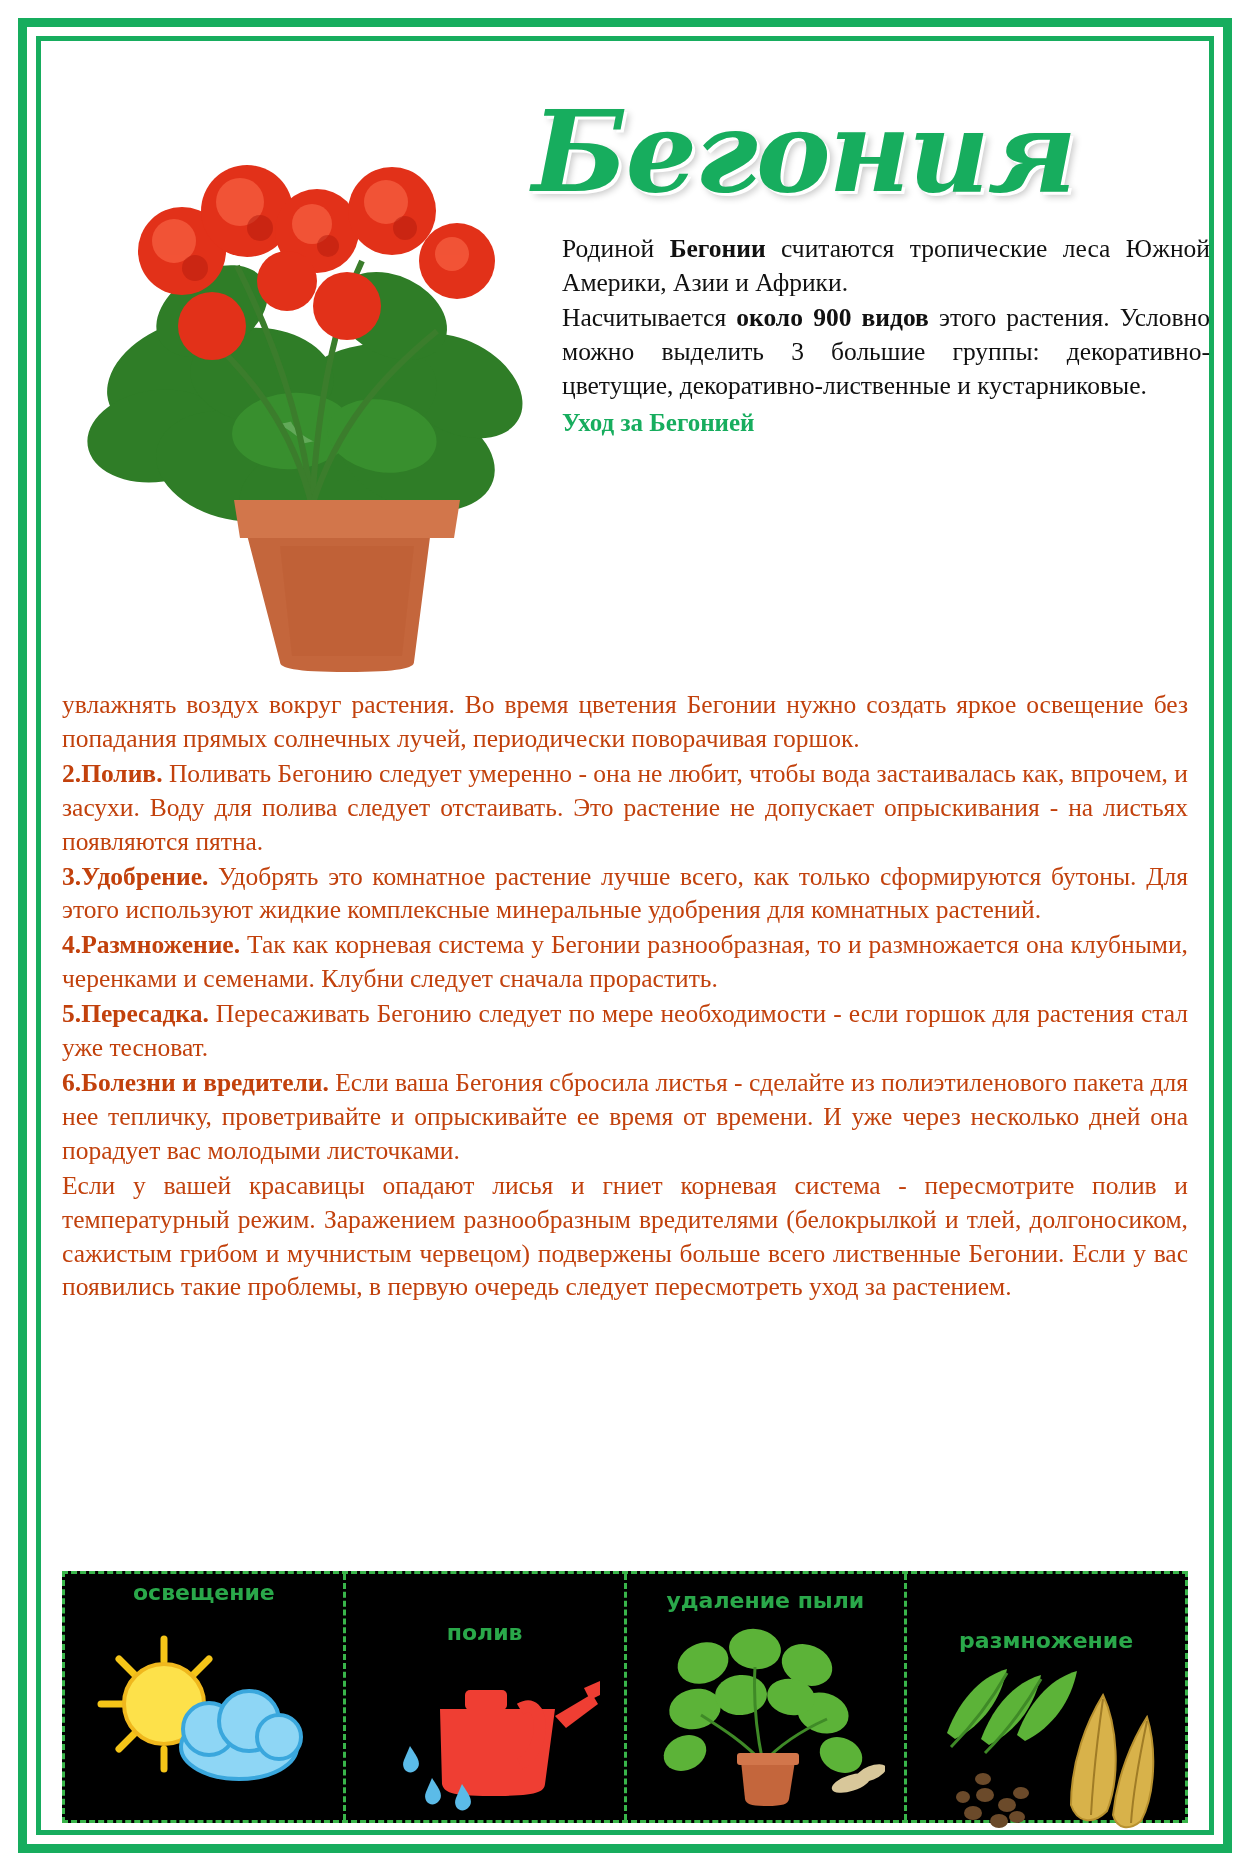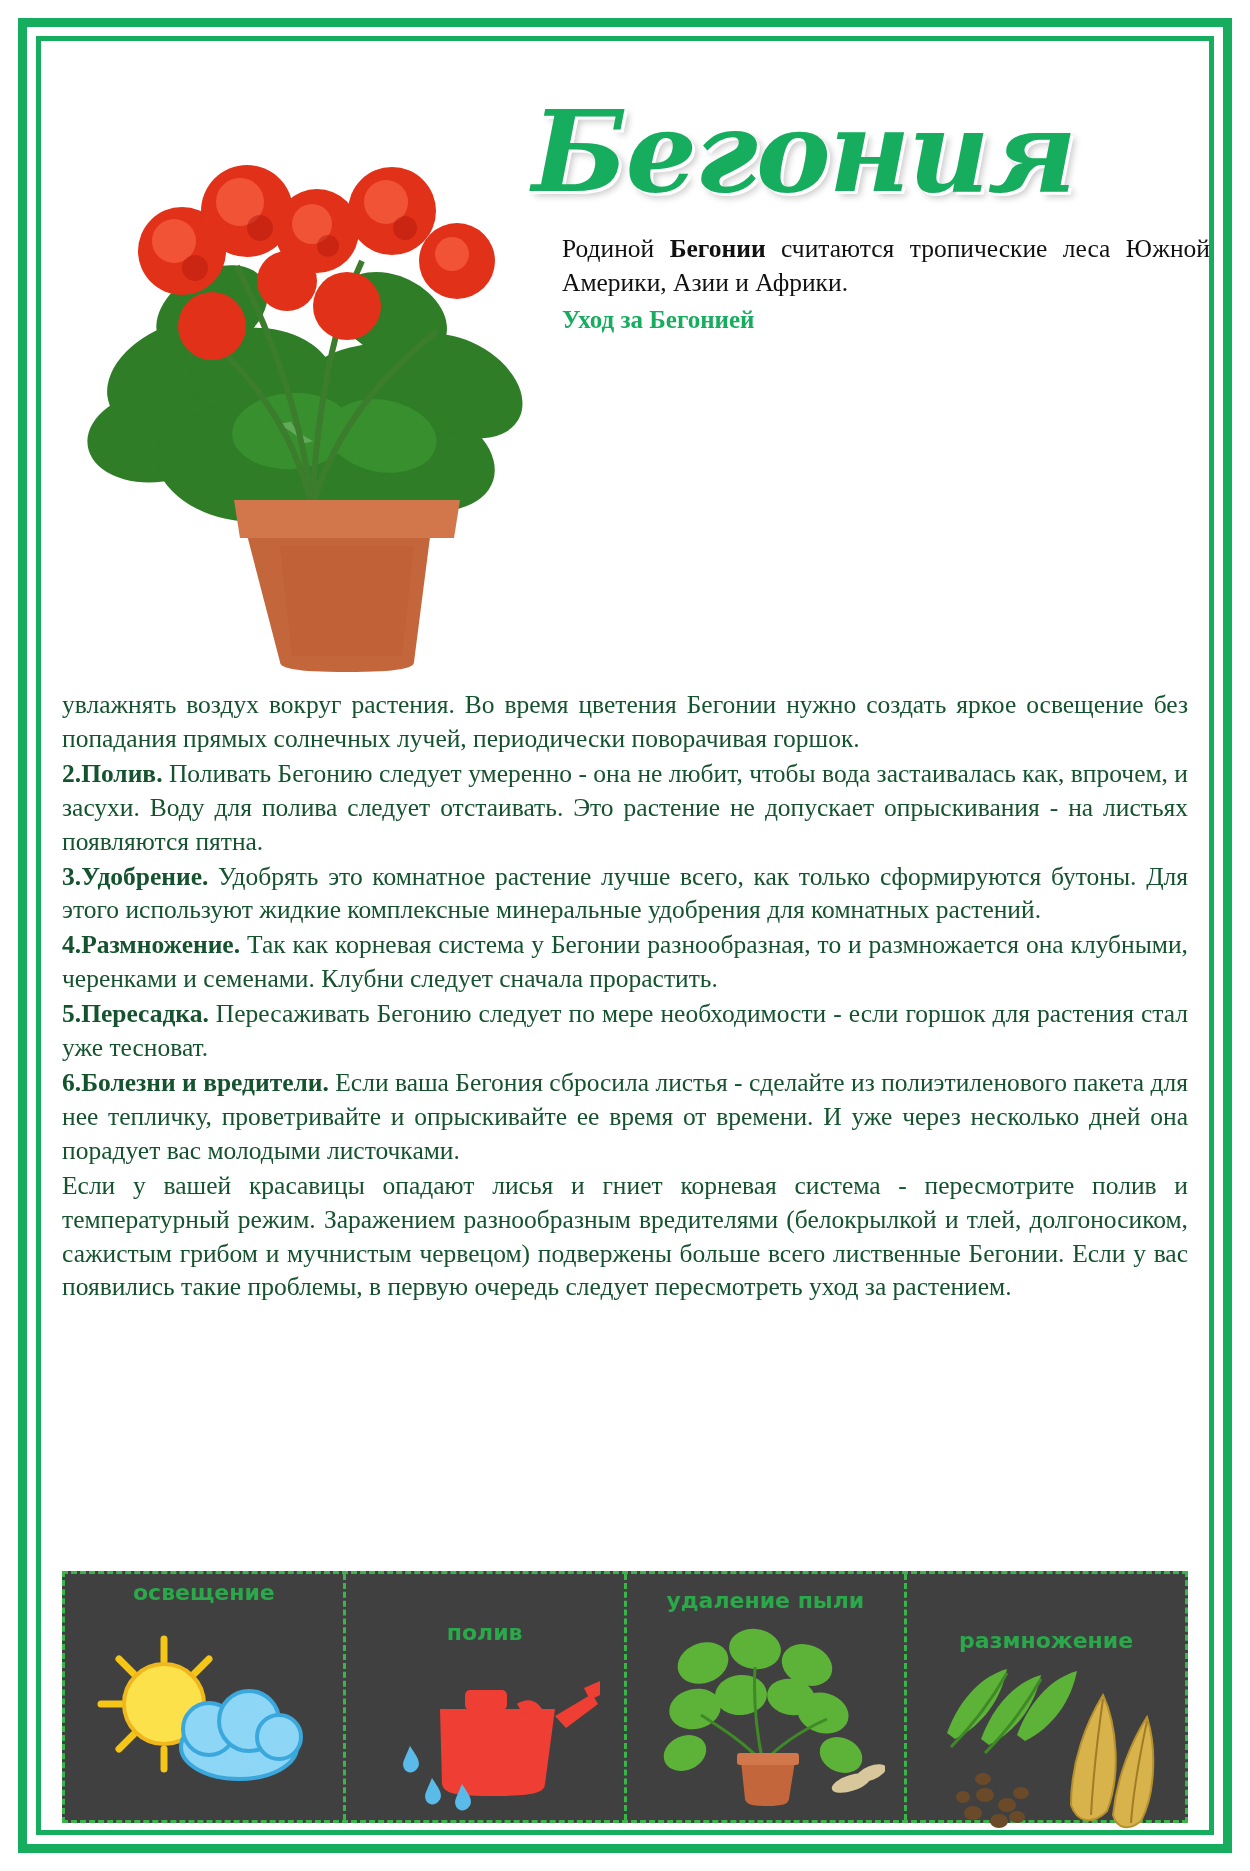--- a/index.html
+++ b/index.html
@@ -79,31 +79,31 @@
     margin:4px 0 2px 0;
   }
   b{font-weight:bold;}
 
   
   .body-text{
     margin-top:-6px;
     font-size:25.5px;
     line-height:1.33;
     text-align:justify;
-    color:#14532d;
+    color:#c2410c;
   }
   .body-text p{margin:0 0 1px 0;}
 
   
   .icons{
     position:absolute;
     left:10px;right:10px;bottom:2px;
     height:252px;
     border:3px dashed #39b54a;
-    background:#404040;
+    background:#000000;
     display:flex;
     box-sizing:border-box;
   }
   .icon-cell{
     flex:1;
     border-right:3px dashed #39b54a;
     position:relative;
     display:flex;flex-direction:column;align-items:center;
     box-sizing:border-box;
     padding-top:6px;
@@ -189,20 +189,21 @@
           <path d="M178 432 L392 432 L372 430 L352 586 C352 592 338 596 285 596 C232 596 218 592 218 586 Z" fill="#c4663c"></path>
           <path d="M172 424 L398 424 L392 462 L178 462 Z" fill="#d2764b"></path>
           <path d="M218 470 L352 470 L340 580 L230 580 Z" fill="#b9582f" opacity=".35"></path>
         </svg>
       </div>
 
       <div class="title">Бегония</div>
 
       <div class="intro">
         <p>Родиной <b>Бегонии</b> считаются тропические леса Южной Америки, Азии и Африки.</p>
+        <p>Насчитывается <b>около 900 видов</b> этого растения. Условно можно выделить 3 большие группы: декоративно-цветущие, декоративно-лиственные и кустарниковые.</p>
         <div class="subhead">Уход за Бегонией</div>
       </div>
     </div>
 
     <div class="body-text">
       <p>увлажнять воздух вокруг растения. Во время цветения Бегонии нужно создать яркое освещение без попадания прямых солнечных лучей, периодически поворачивая горшок.</p>
       <p><b>2.Полив.</b><span> Поливать Бегонию следует умеренно - она не любит, чтобы вода застаивалась как, впрочем, и засухи. Воду для полива следует отстаивать. Это растение не допускает опрыскивания - на листьях появляются пятна.</span></p>
       <p><b>3.Удобрение.</b><span> Удобрять это комнатное растение лучше всего, как только сформируются бутоны. Для этого используют жидкие комплексные минеральные удобрения для комнатных растений.</span></p>
       <p><b>4.Размножение.</b><span> Так как корневая система у Бегонии разнообразная, то и размножается она клубными, черенками и семенами. Клубни следует сначала прорастить.</span></p>
       <p><b>5.Пересадка.</b><span> Пересаживать Бегонию следует по мере необходимости - если горшок для растения стал уже тесноват.</span></p>

